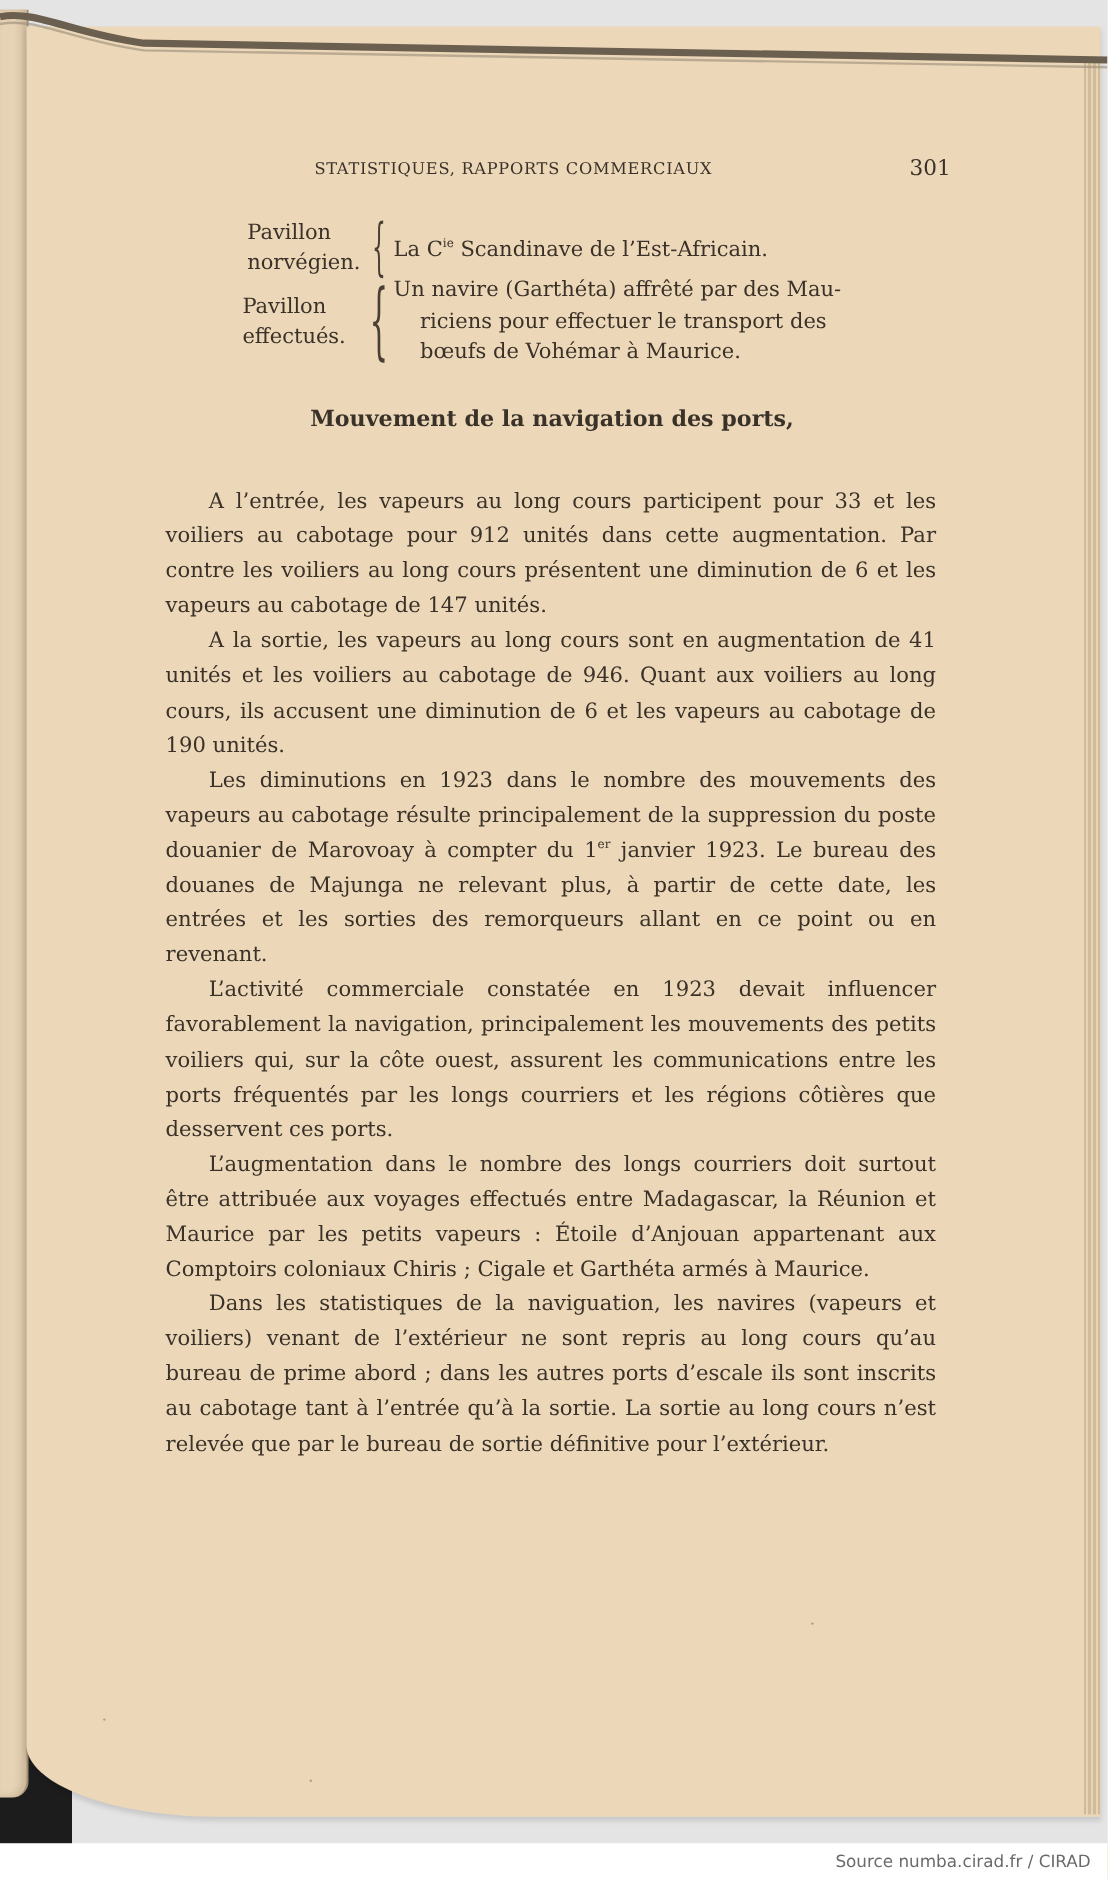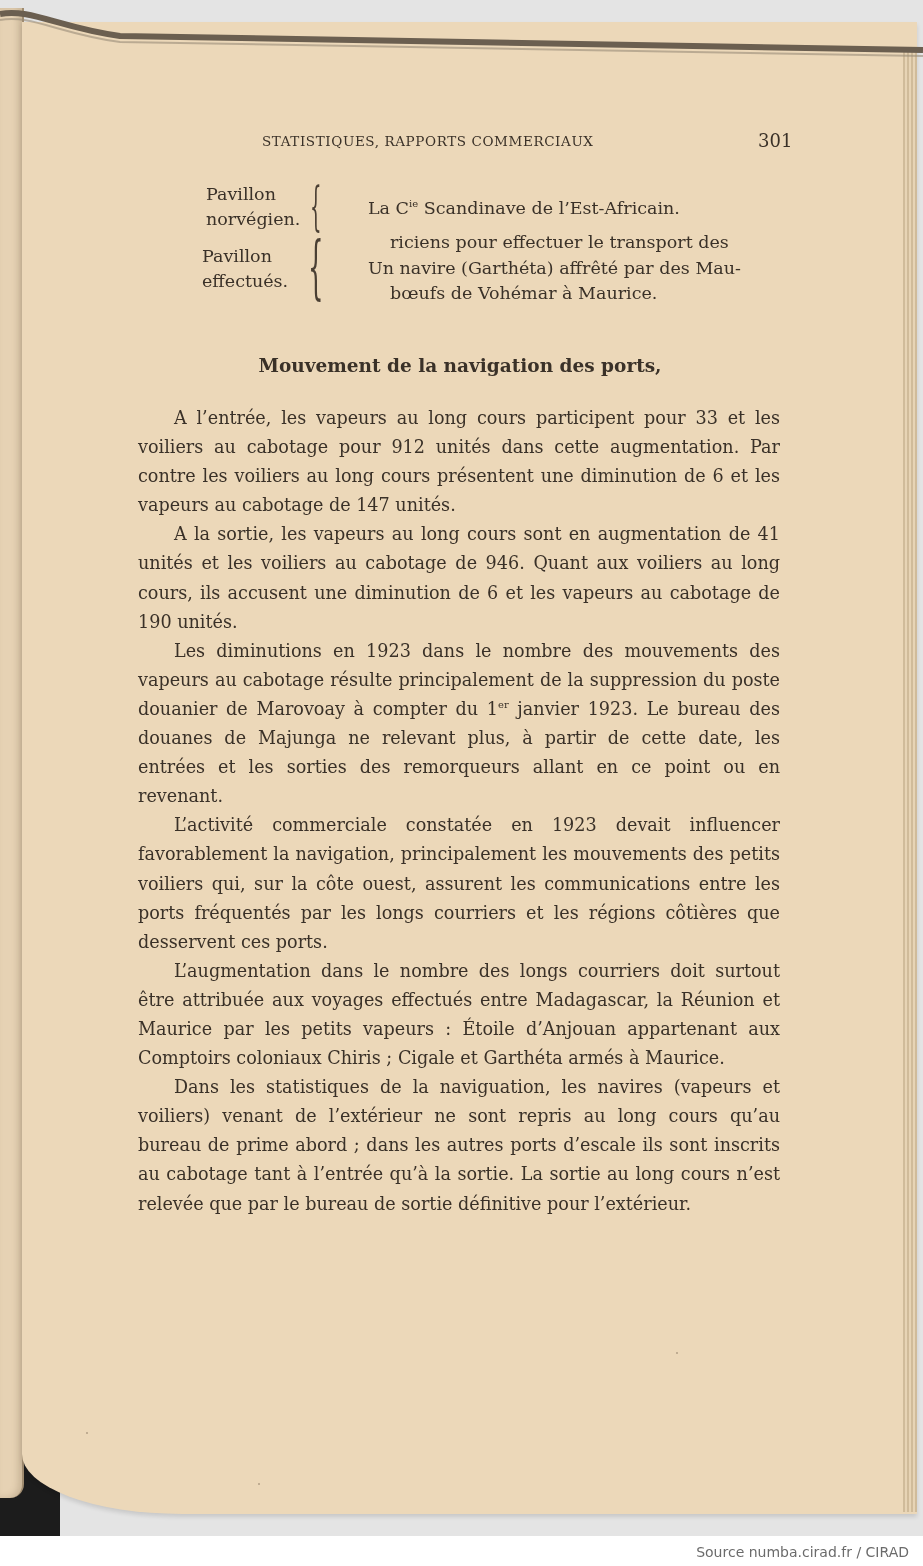--- a/index.html
+++ b/index.html
@@ -95,25 +95,24 @@
     line-height: 52px;
     color: #4a3f33;
     font-weight: 100;
     transform: scaleX(0.35);
     transform-origin: left top;
   }
   .pav-text {
     position: absolute;
     font-size: 17.5px;
     line-height: 25.5px;
-    margin-left: 40px;
   }
   .heading {
     position: absolute;
-    left: 150px; top: 352px;
+    left: 150px; top: 336px;
     width: 620px;
     text-align: center;
     font-family: "DejaVu Serif", serif;
     font-weight: bold;
     font-size: 18.5px;
     line-height: 27px;
     color: #3a3128;
   }
   .body-text {
     position: absolute;
@@ -168,22 +167,22 @@
 <div class="text pav-text" style="left:328px; top:196px;">
   <span>La C</span><sup>ie</sup><span> Scandinave de l’Est-Africain.</span>
 </div>
 
 <div class="text pav pav-label" style="left:202px; top:244px;">
   <div>Pavillon</div>
   <div>effectués.</div>
 </div>
 <div class="brace" style="left:308px; top:232px; font-size:70px; line-height:70px;">{</div>
 <div class="text pav-text" style="left:328px; top:230px;">
+  <div>Un navire (Garthéta) affrêté par des Mau-</div>
   <div style="padding-left:22px;">riciens pour effectuer le transport des</div>
-  <div>Un navire (Garthéta) affrêté par des Mau-</div>
   <div style="padding-left:22px;">bœufs de Vohémar à Maurice.</div>
 </div>
 
 <div class="heading">
   <div>Mouvement de la navigation des ports,</div>
 </div>
 
 <div class="body-text">
   <p>A l’entrée, les vapeurs au long cours participent pour 33 et les voiliers au cabotage pour 912 unités dans cette augmentation. Par contre les voiliers au long cours présentent une diminution de 6 et les vapeurs au cabotage de 147 unités.</p>
   <p>A la sortie, les vapeurs au long cours sont en augmentation de 41 unités et les voiliers au cabotage de 946. Quant aux voiliers au long cours, ils accusent une diminution de 6 et les vapeurs au cabotage de 190 unités.</p>

